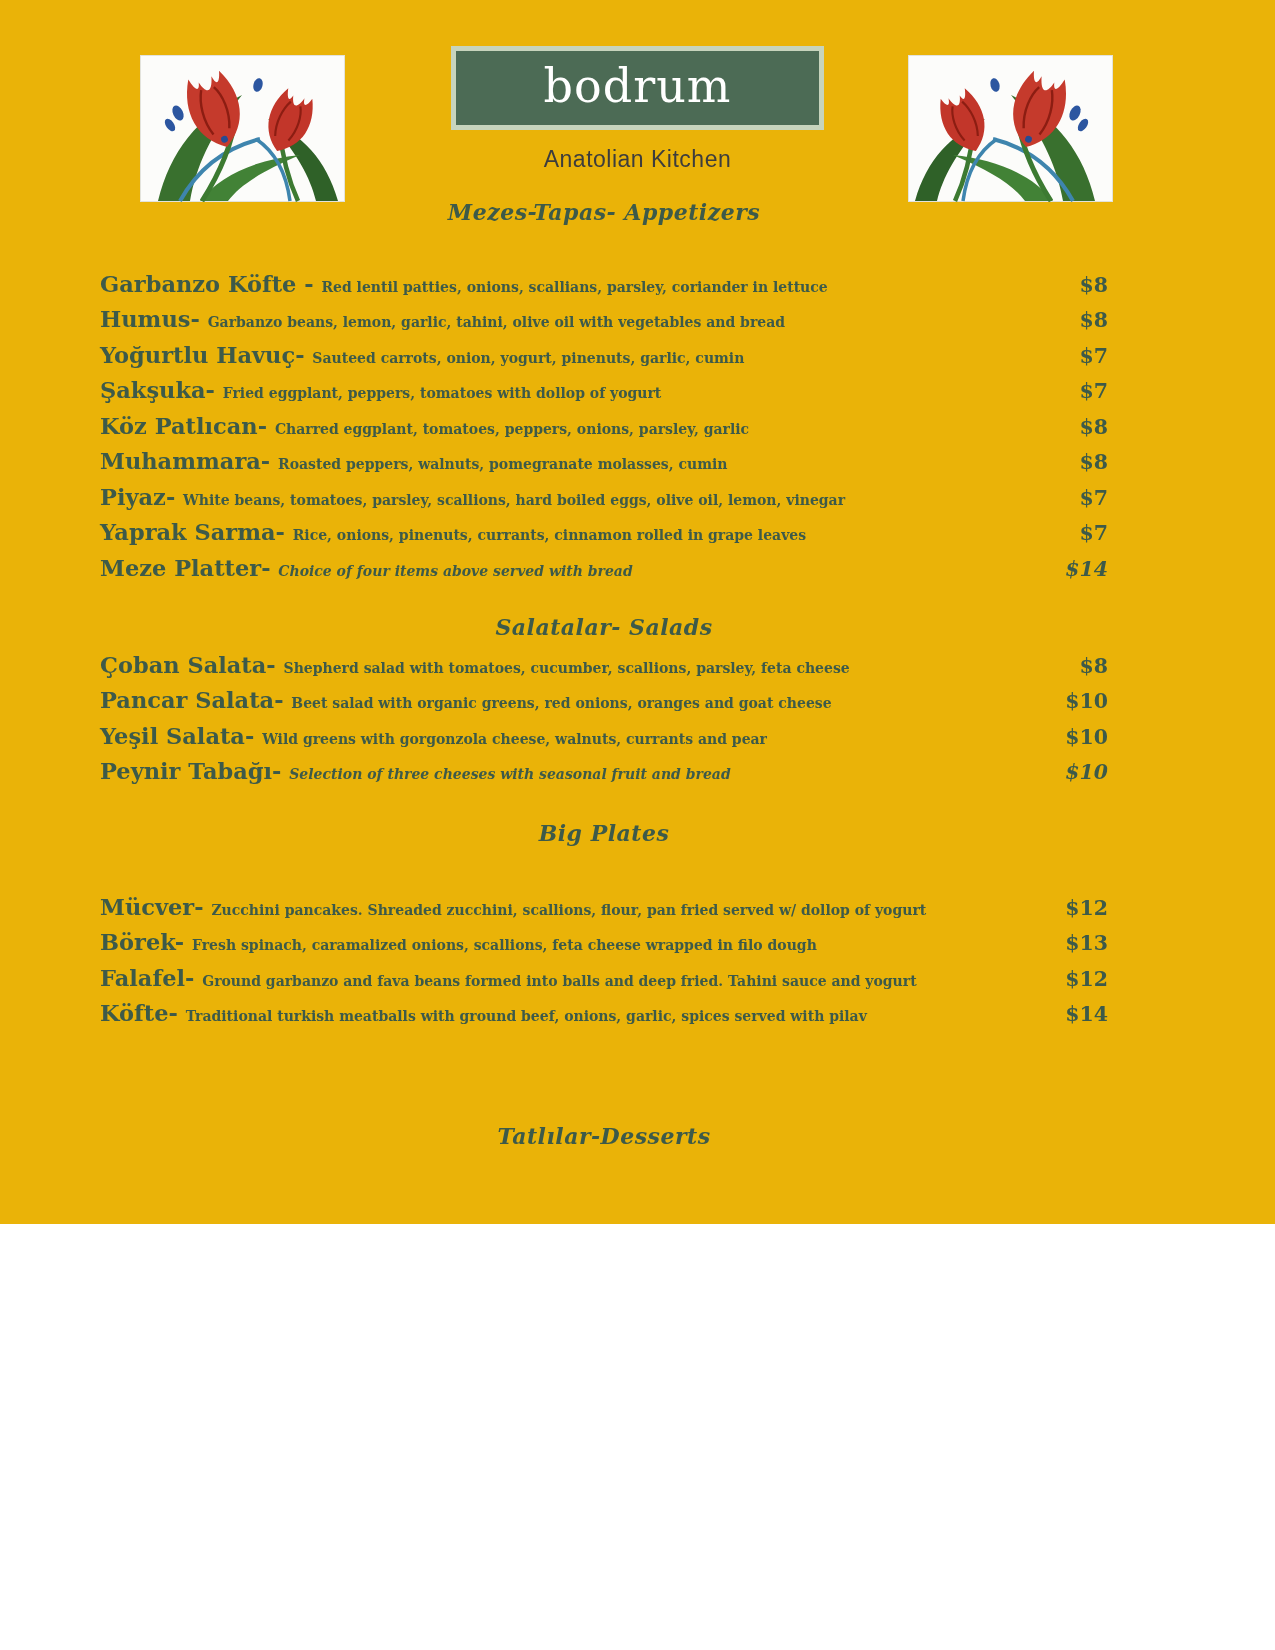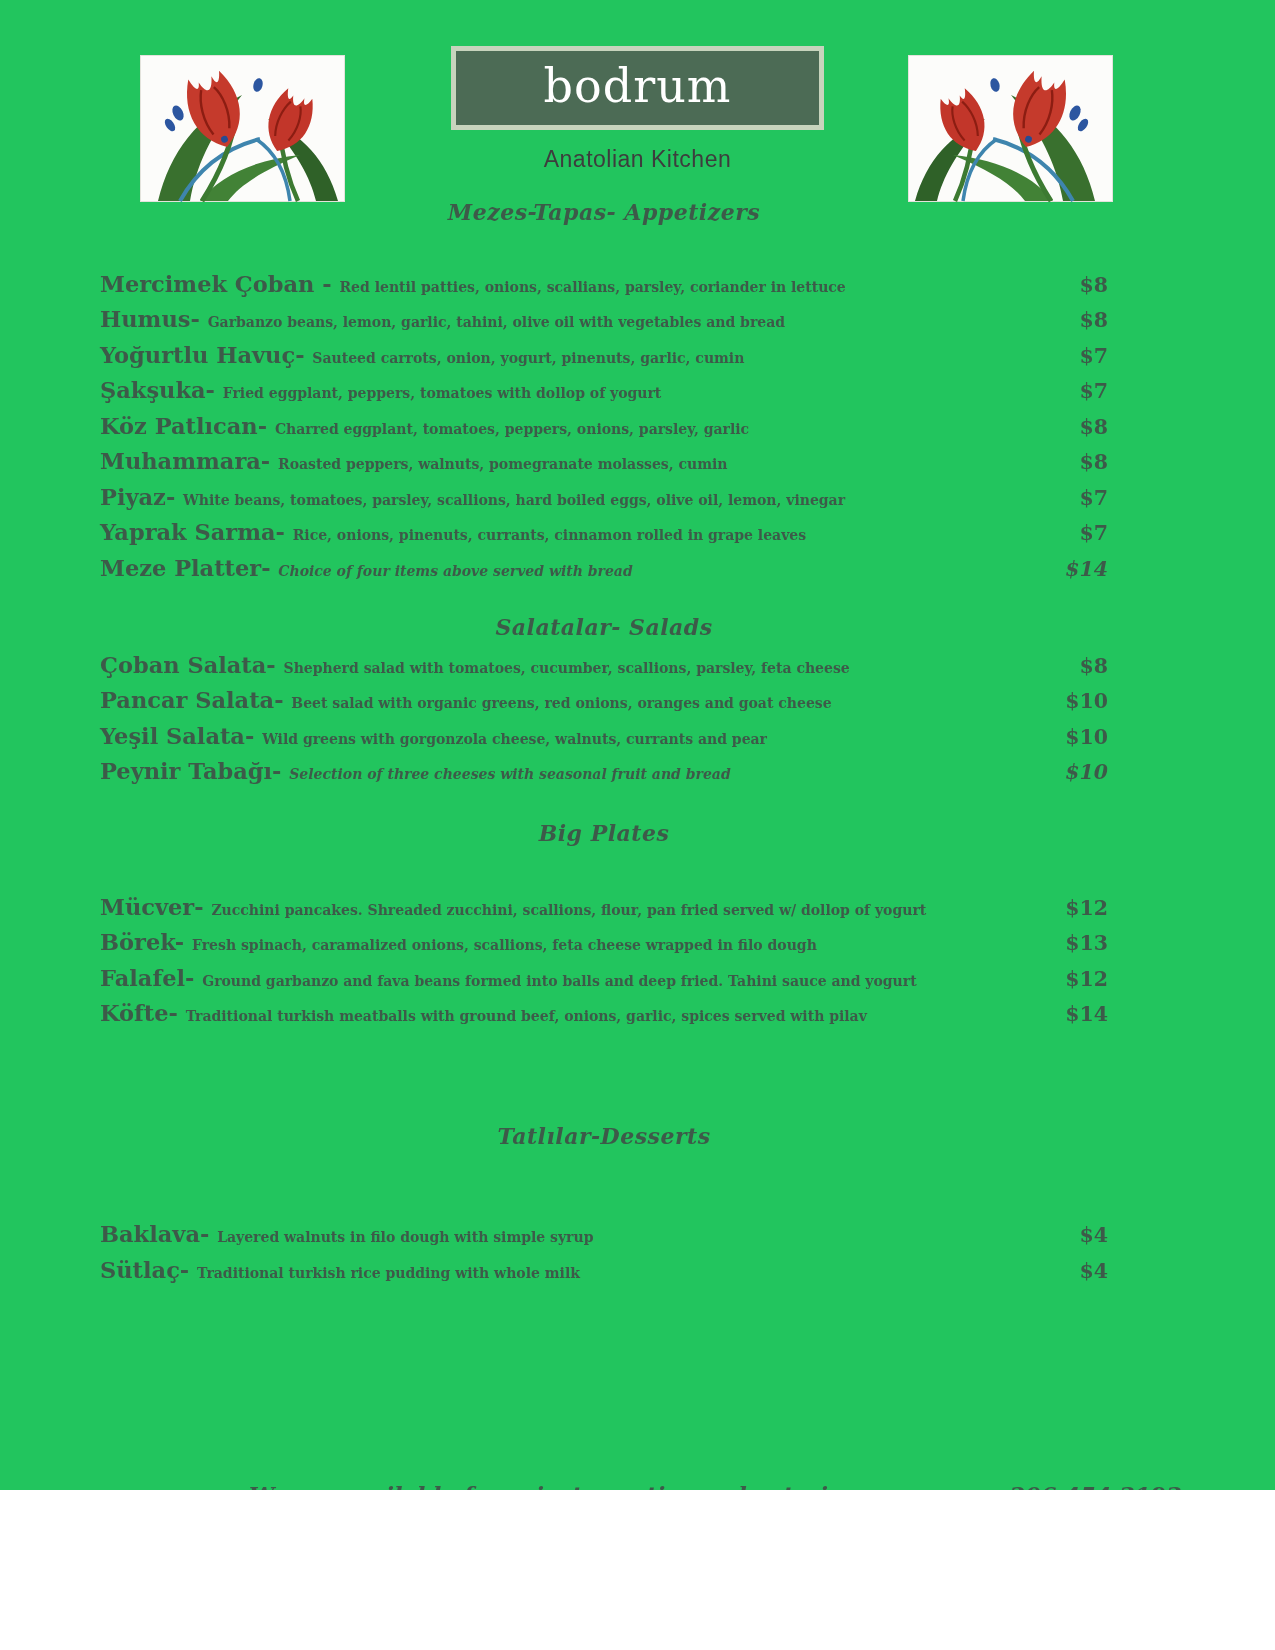--- a/index.html
+++ b/index.html
@@ -1,21 +1,21 @@
 <!DOCTYPE html>
 <html style="--green: #3d5a49; --logo-bg: #4c6b55; --logo-border: #c7d4bd;"><head>
 <meta charset="utf-8">
 <style>
   * { box-sizing: border-box; }
   html, body { margin: 0; padding: 0; background: #ffffff; }
   .page {
     position: relative;
     width: 1275px;
-    height: 1490px;
-    background: #22c55e;
+    height: 1224px;
+    background: #eab308;
     overflow: hidden;
     font-family: "DejaVu Serif", "Liberation Serif", serif;
   }
 
   
   .header { position: relative; padding-top: 46px; text-align: center; }
   .tulip { position: absolute; top: 55px; width: 205px; height: 147px; }
   .tulip.left  { left: 140px; }
   .tulip.right { right: 162px; transform: scaleX(-1); }
   .logo-box {
@@ -143,21 +143,21 @@
         <ellipse cx="118" cy="30" rx="4.5" ry="7" transform="rotate(15 118 30)"></ellipse>
       </g>
     </svg>
   </div>
 
   <div class="menu">
       <div class="menu-section">
       <div class="section-title">Mezes-Tapas- Appetizers</div>
       <div class="section-items">
           <div class="item-row">
-            <div class="item-text"><span class="item-name">Mercimek Çoban - </span><span class="item-desc">Red lentil patties, onions, scallians, parsley, coriander in lettuce</span></div>
+            <div class="item-text"><span class="item-name">Garbanzo Köfte - </span><span class="item-desc">Red lentil patties, onions, scallians, parsley, coriander in lettuce</span></div>
             <div class="item-price">$8</div>
           </div>
           <div class="item-row">
             <div class="item-text"><span class="item-name">Humus- </span><span class="item-desc">Garbanzo beans, lemon, garlic, tahini, olive oil with vegetables and bread</span></div>
             <div class="item-price">$8</div>
           </div>
           <div class="item-row">
             <div class="item-text"><span class="item-name">Yoğurtlu Havuç- </span><span class="item-desc">Sauteed carrots, onion, yogurt, pinenuts, garlic, cumin</span></div>
             <div class="item-price">$7</div>
           </div>

